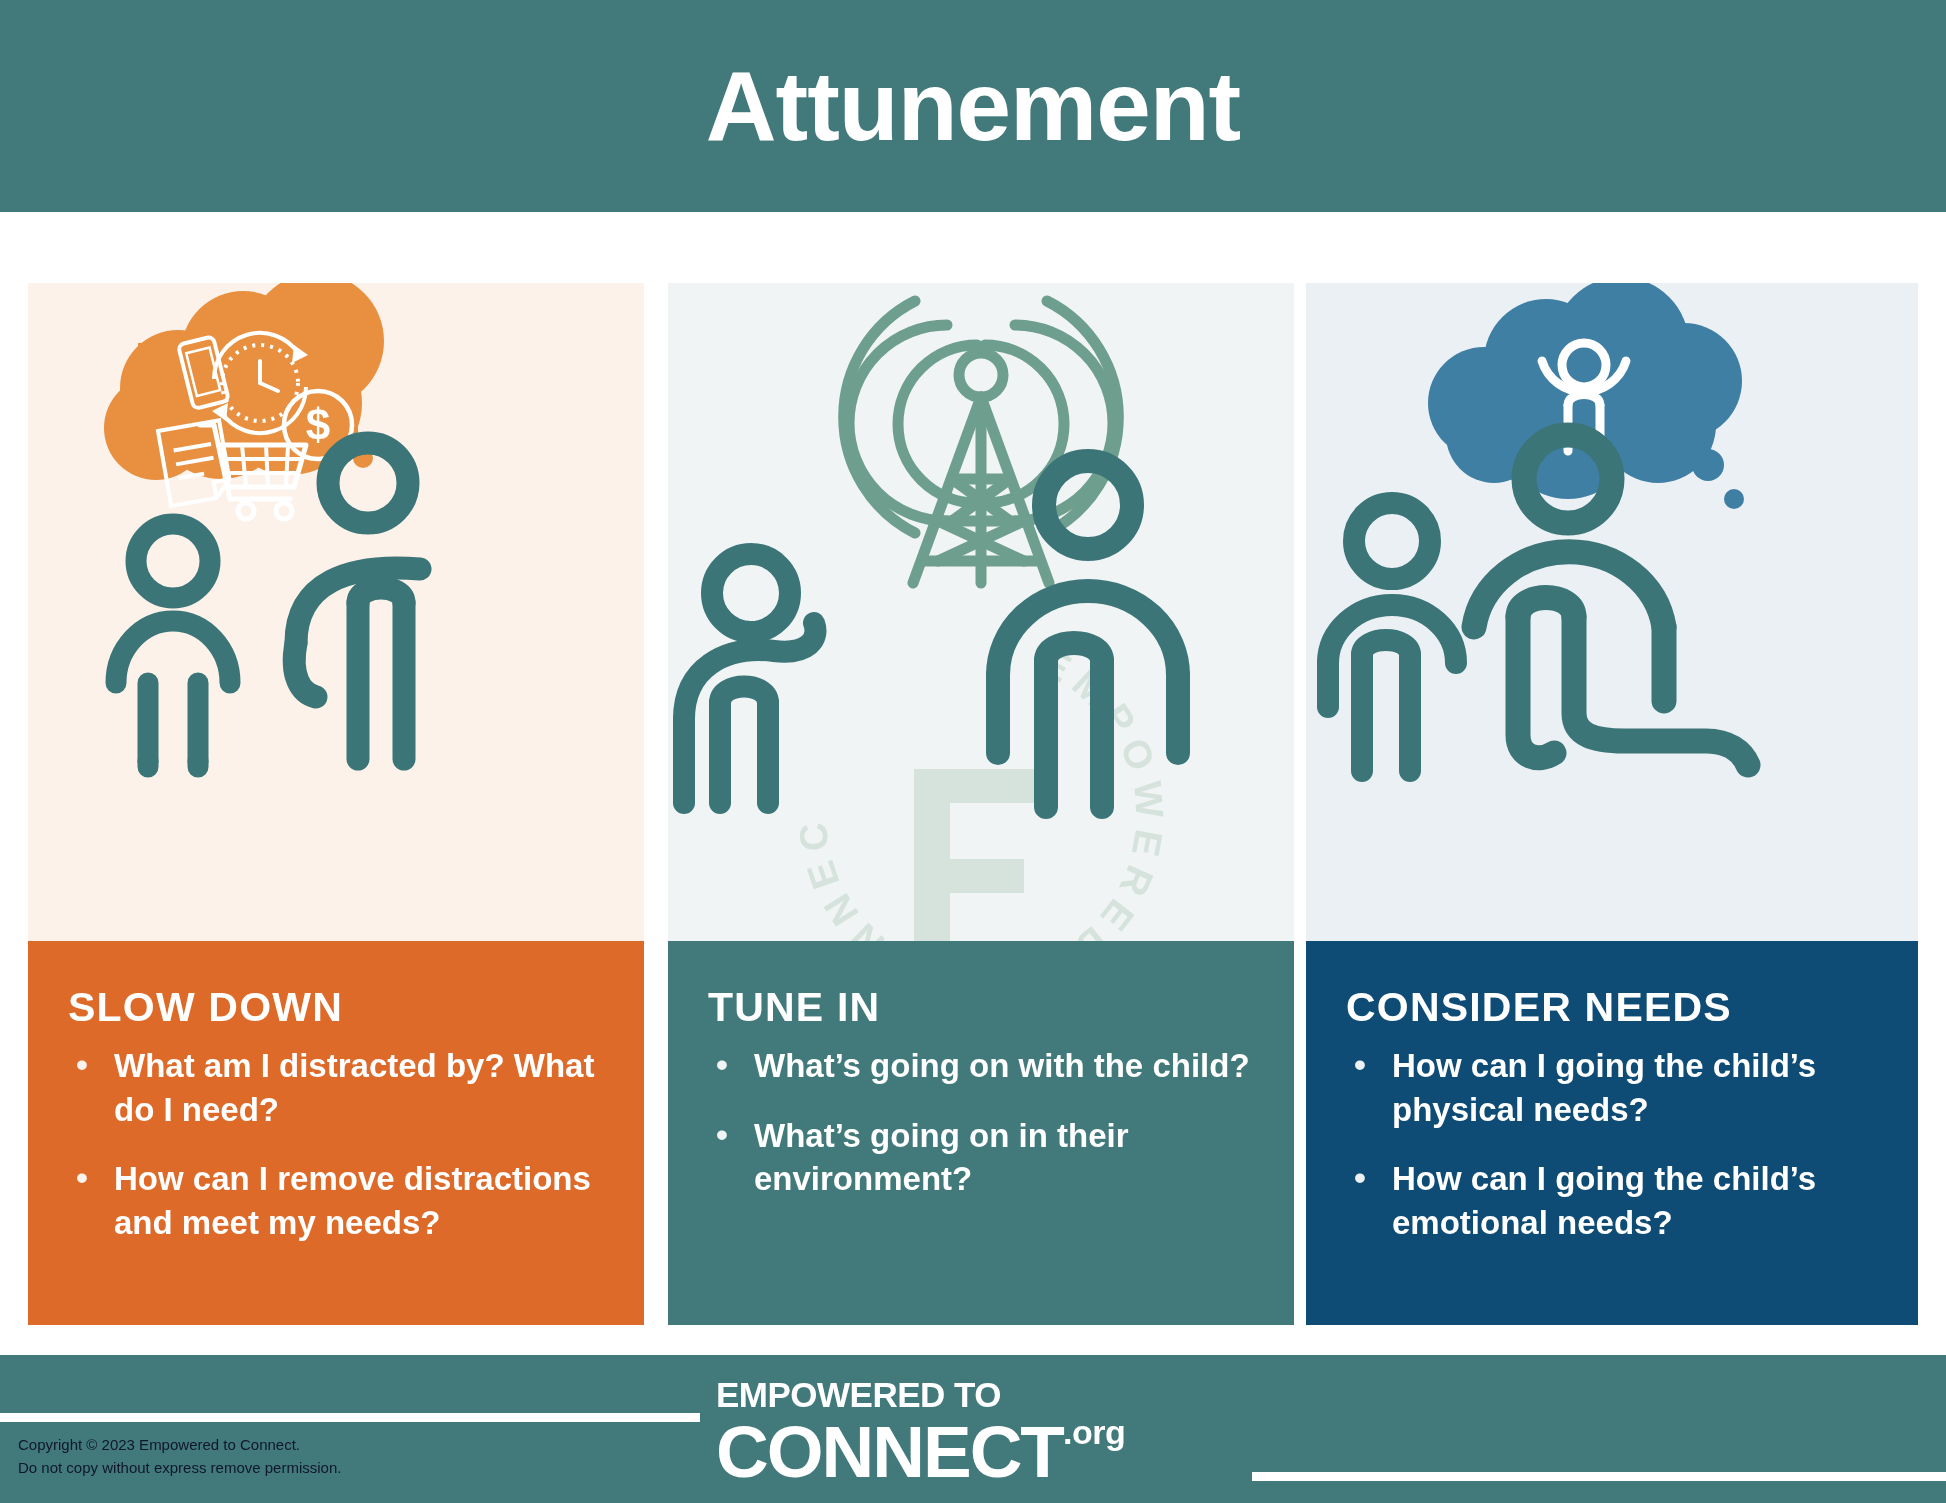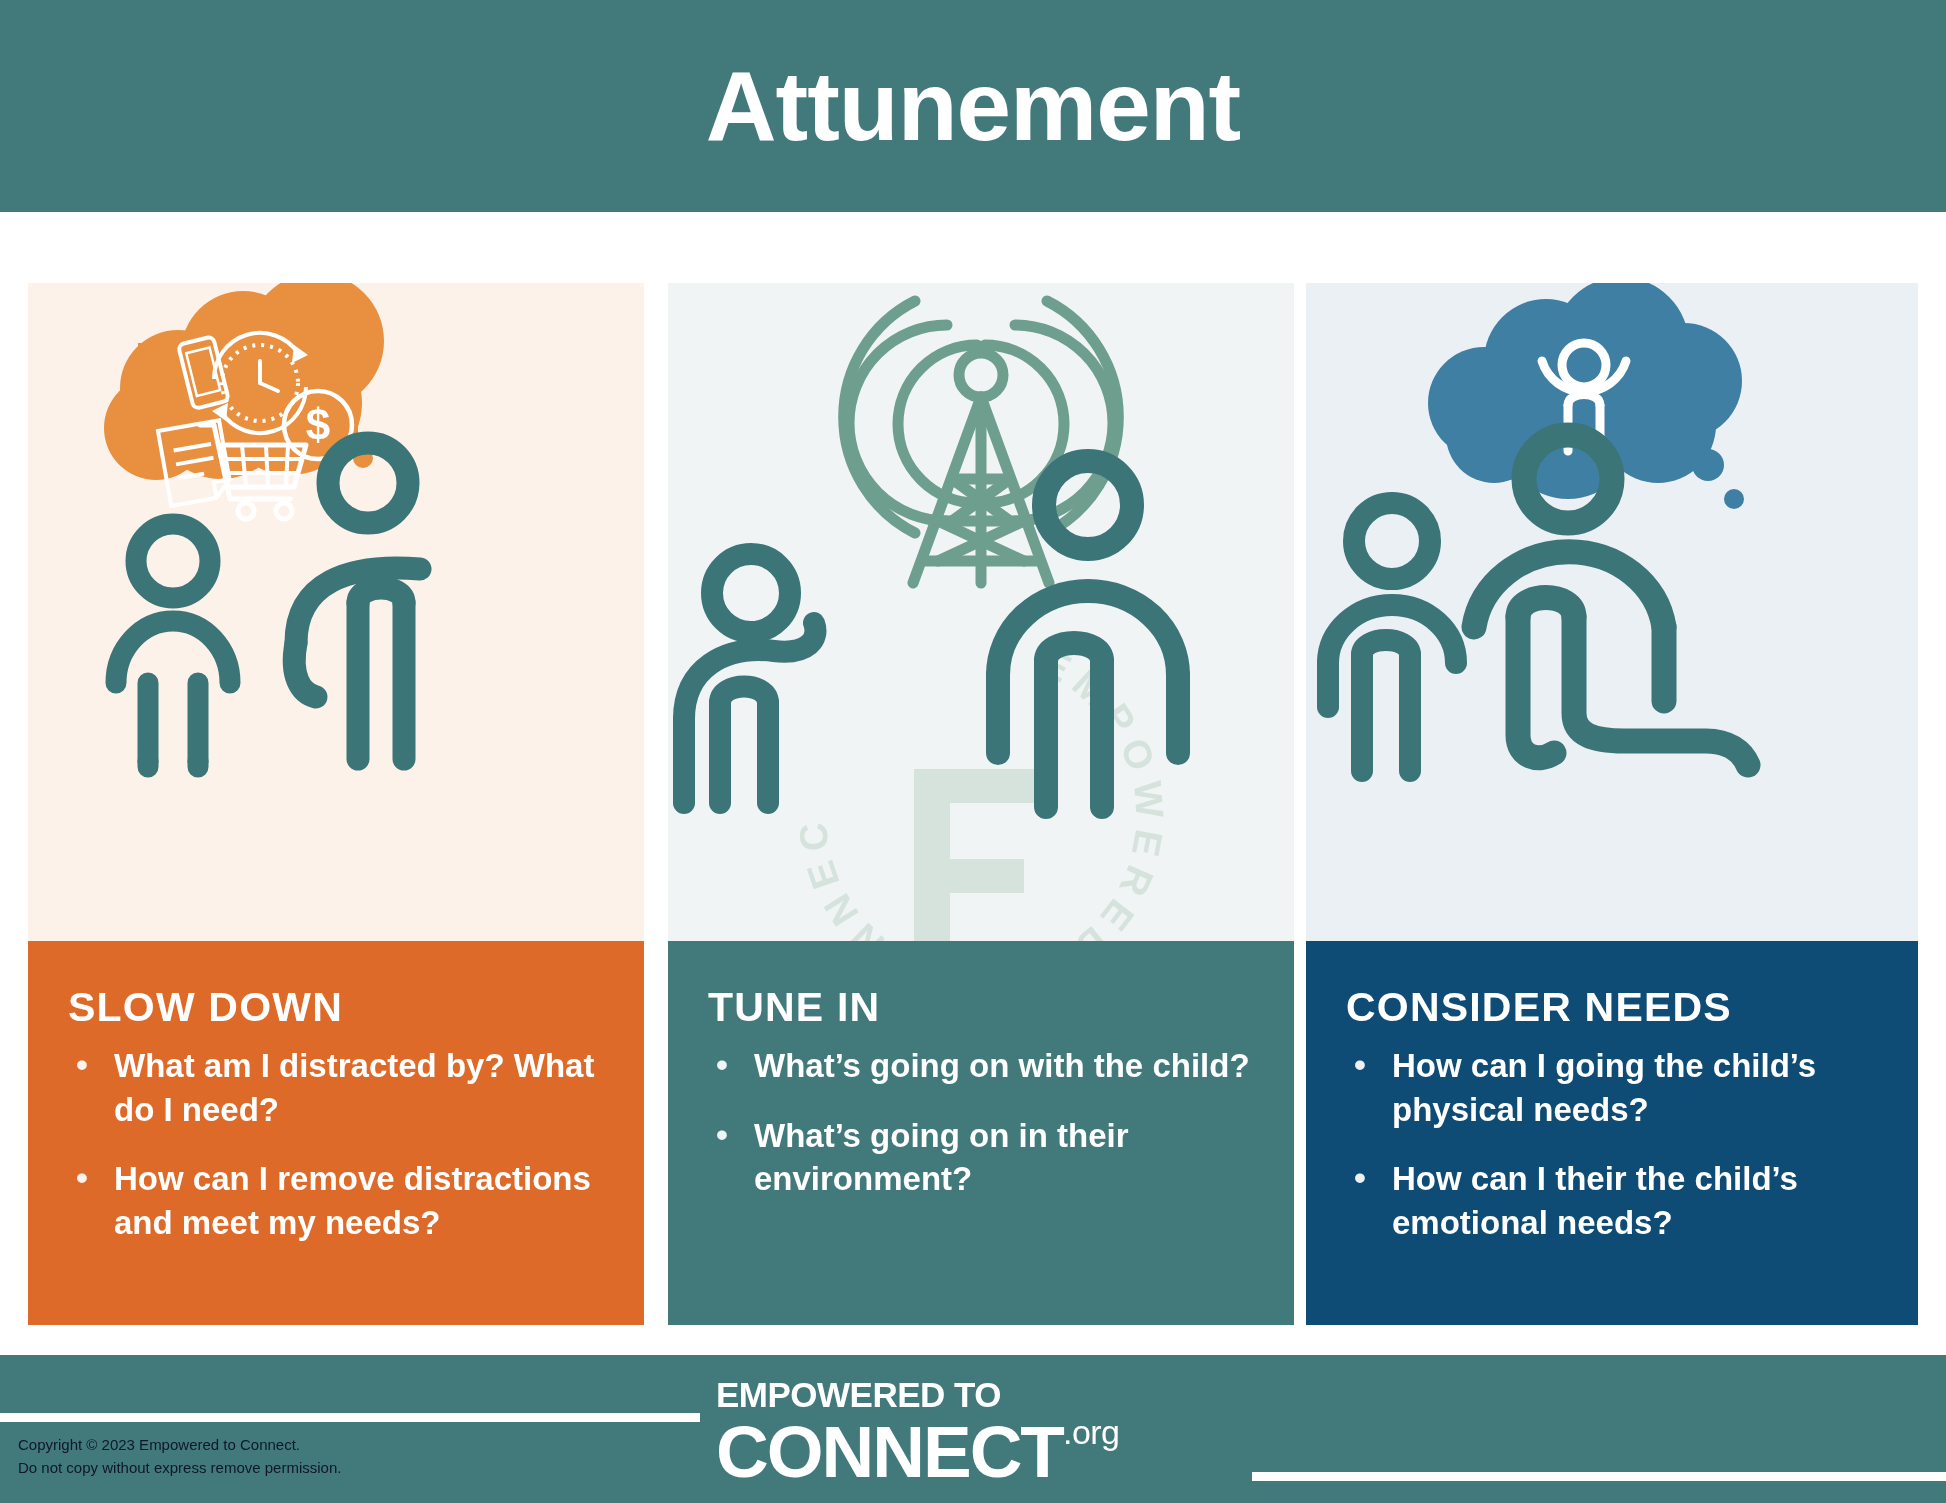--- a/index.html
+++ b/index.html
@@ -138,21 +138,21 @@
   .logo-main {
     font-size: 73px;
     font-weight: bold;
     letter-spacing: -2px;
     line-height: 1;
     display: flex;
     align-items: flex-start;
   }
   .logo-org {
     font-size: 34px;
-    font-weight: normal;
+    font-weight: bold;
     letter-spacing: -0.5px;
   }
   .copyright {
     position: absolute;
     left: 18px; top: 78px;
     color: #0f172a;
     font-size: 15px;
     line-height: 1.55;
   }
 
@@ -366,21 +366,21 @@
             <path d="M268 334 V430 C268 452 288 458 318 458 L400 458 C422 458 436 468 442 482"></path>
             <path d="M212 334 C212 308 268 308 268 334"></path>
           </g>
         </svg>
       </div>
 
       <div class="panel-body body-3">
         <div class="panel-heading">CONSIDER NEEDS</div>
         <ul class="bullets">
           <li class="bullet">How can I going the child’s physical needs?</li>
-          <li class="bullet">How can I their the child’s emotional needs?</li>
+          <li class="bullet">How can I going the child’s emotional needs?</li>
         </ul>
       </div>
     </div>
   </div>
 
   <div class="footer">
     <div class="footer-rule-left"></div>
     <div class="footer-rule-right"></div>
 
     <div class="logo">

